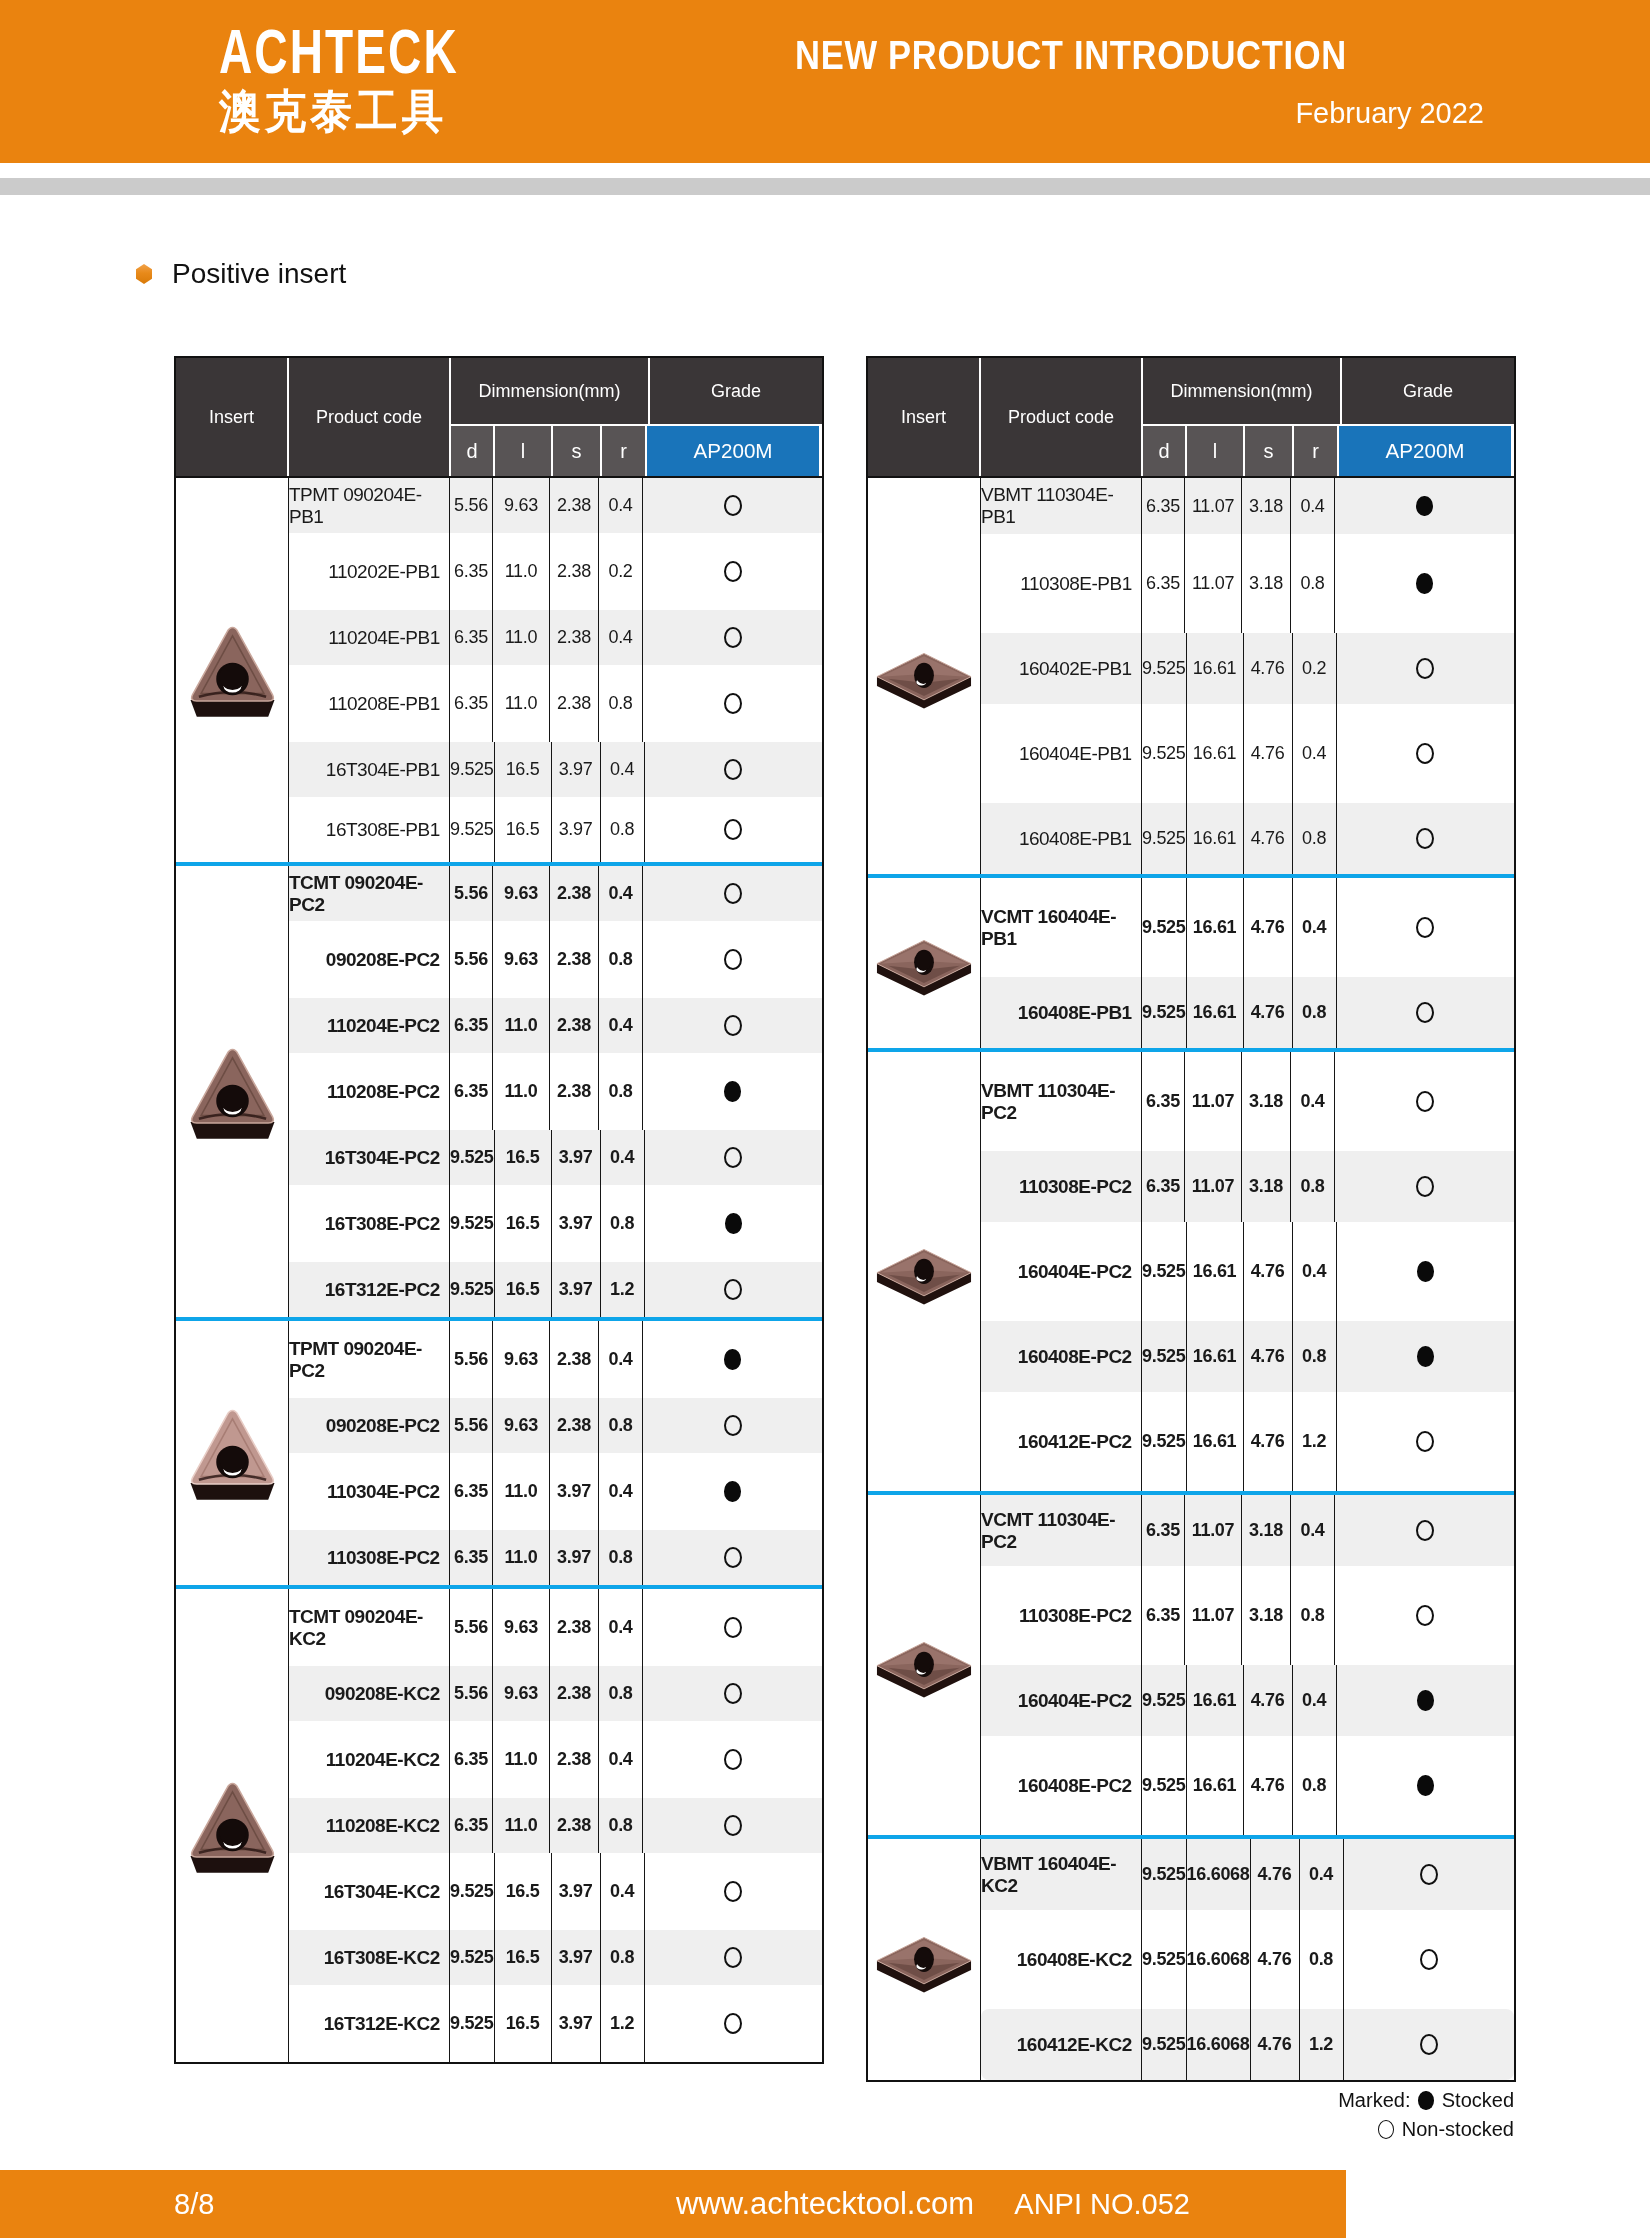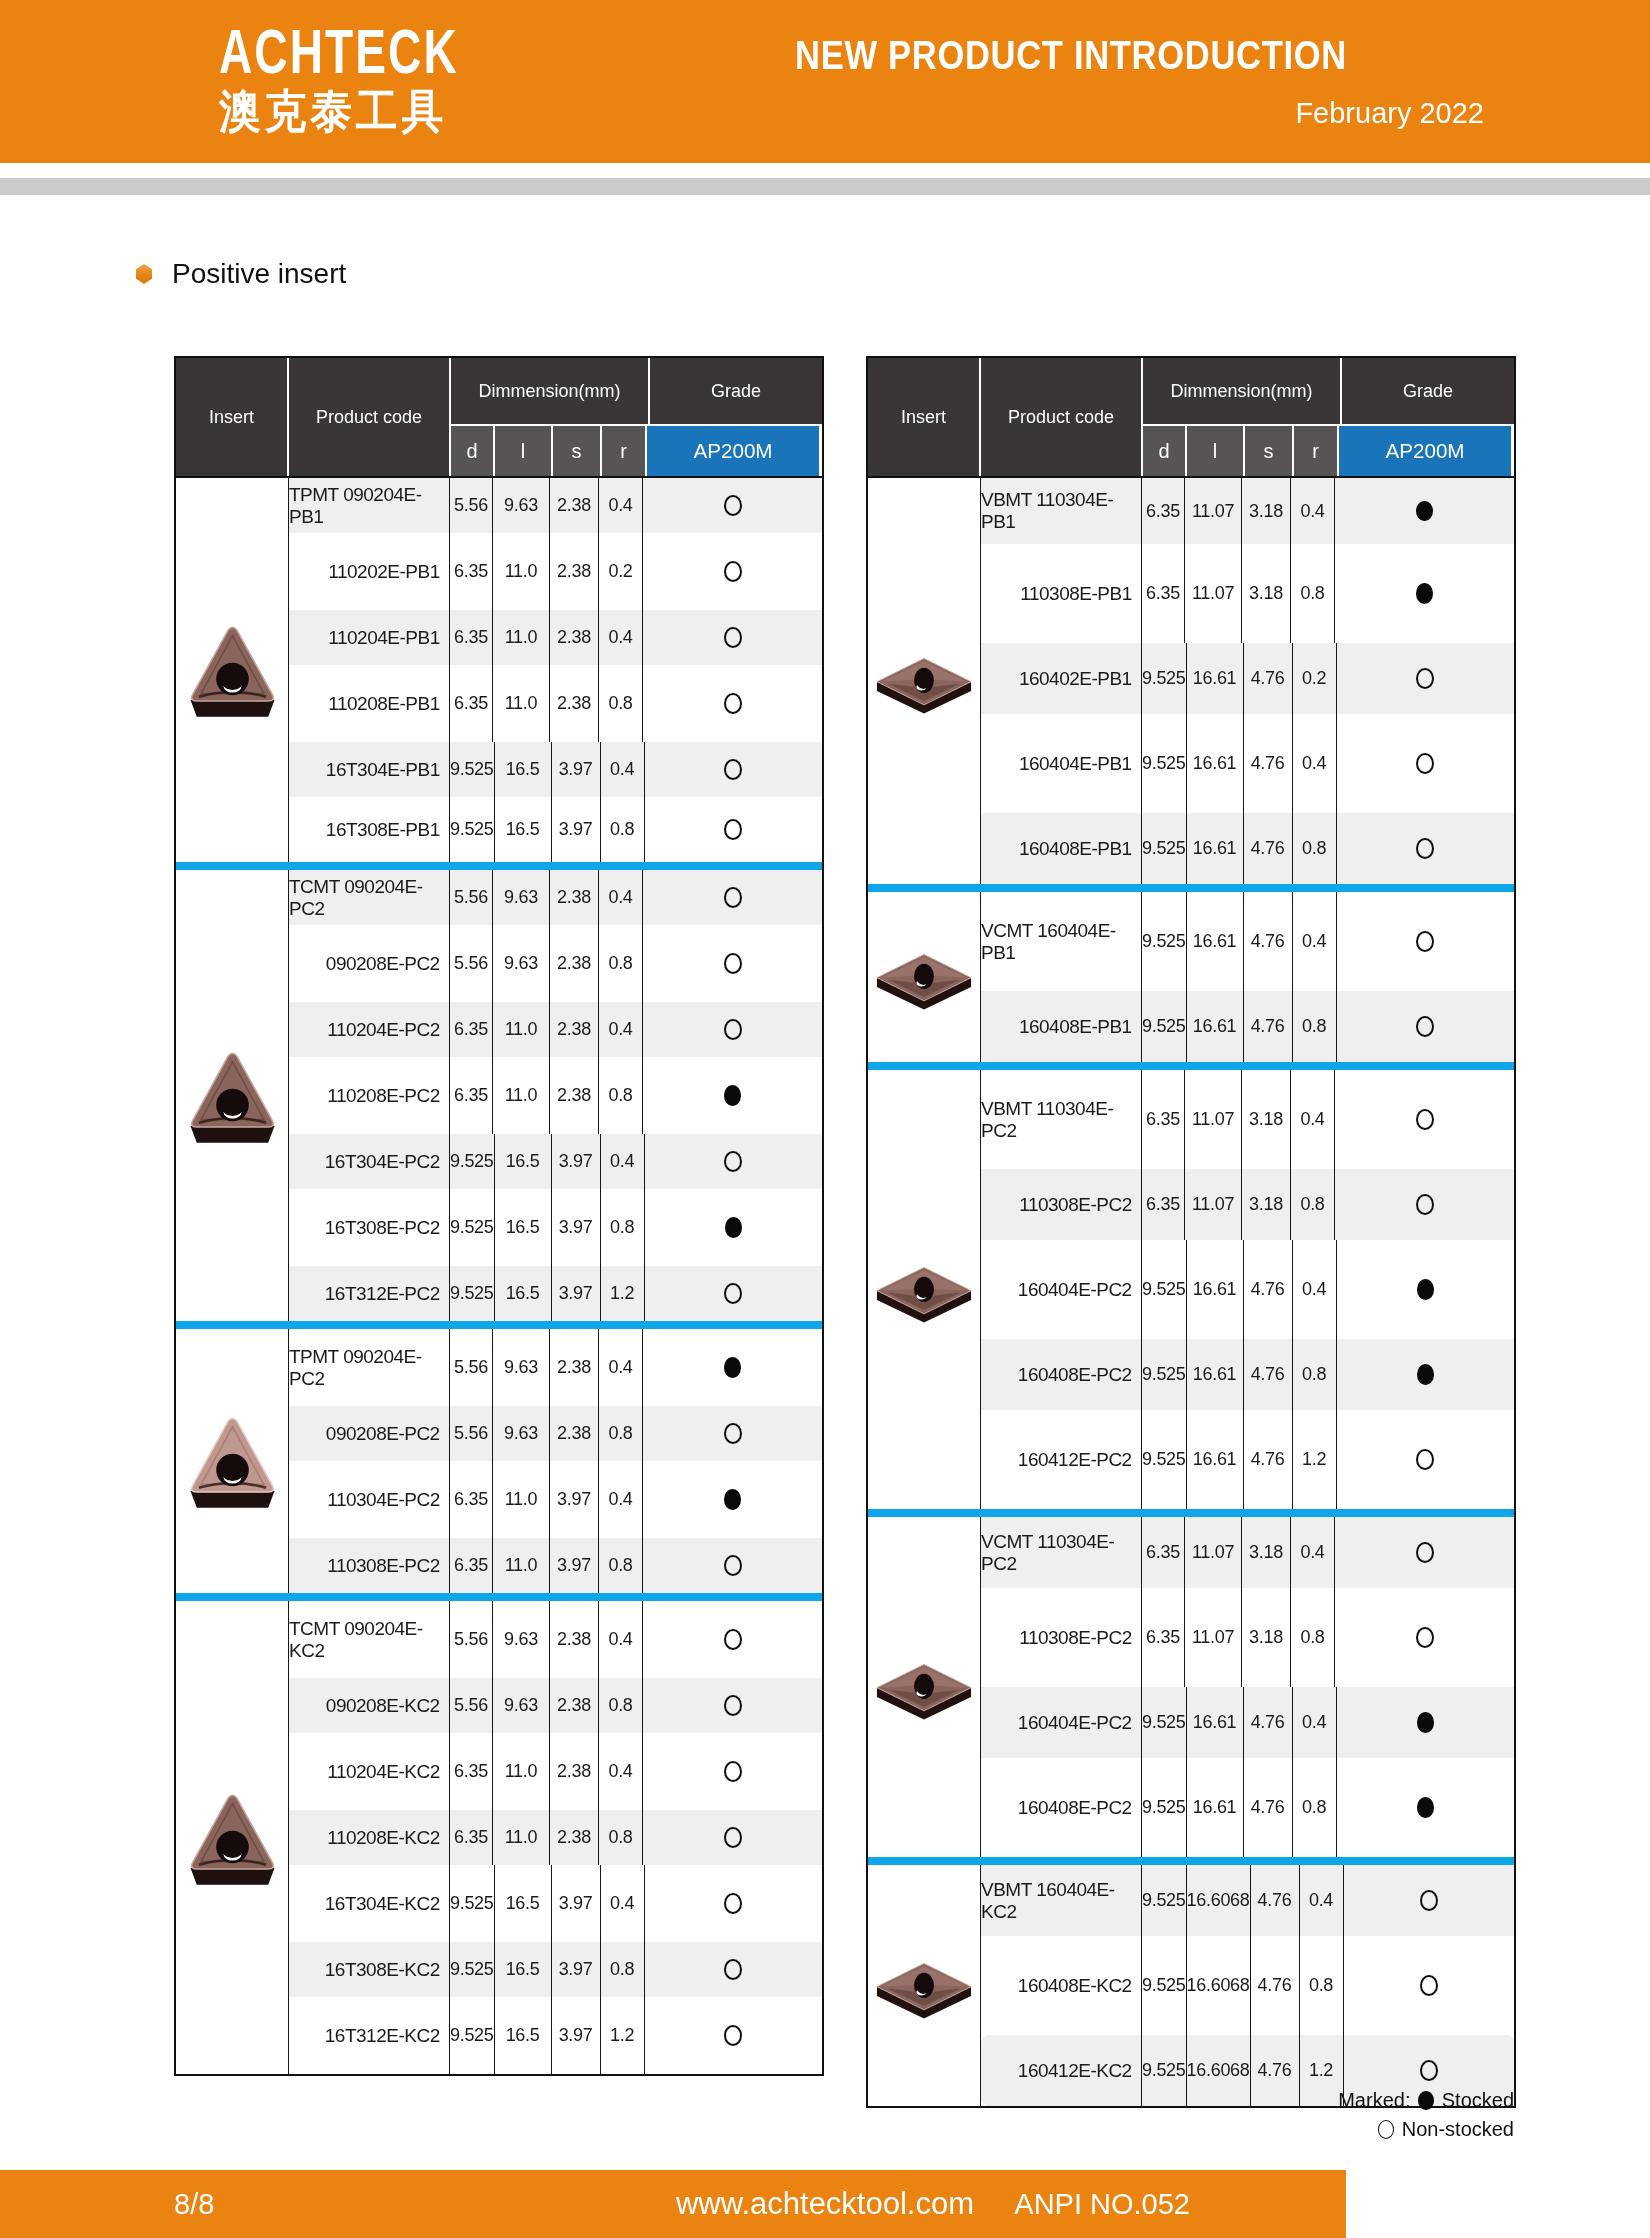--- a/index.html
+++ b/index.html
@@ -35,21 +35,21 @@
   .dg-row1{display:flex;gap:2px;height:66px;}
   .dim-h{flex:1;}
   .grade-h{flex:0 0 172px;}
   .dg-row2{display:flex;gap:2px;flex:1;}
   .sub{background:#585455;font-size:20px;}
   .d-h{flex:0 0 42px;}.l-h{flex:0 0 56px;}.s-h{flex:0 0 47px;}.r-h{flex:0 0 43px;}
   .ap{flex:0 0 172px;background:#1974BA;color:#fff;font-size:20.6px;}
 
   .tbody{border-top:2px solid #111;}
   .section{display:flex;}
-  .sec-border{border-top:8px solid #0ea5e9;}
+  .sec-border{border-top:4px solid #0ea5e9;font-weight:bold;}
   .insert-cell{flex:0 0 112px;border-right:1.3px solid #161616;display:flex;align-items:center;justify-content:center;background:#fff;}
   .rows{flex:1;display:flex;flex-direction:column;}
   .trow{display:flex;}
   .trow.gray{background:#EFEFEF;}
   .trow.white{background:#FFFFFF;}
   .cell{display:flex;align-items:center;justify-content:center;box-sizing:border-box;
         border-right:1.3px solid #161616;font-size:18px;letter-spacing:-0.3px;}
   .c-code{flex:0 0 161px;justify-content:flex-end;padding-right:9.3px;font-size:19px;letter-spacing:-0.5px;}
   .c-d{flex:0 0 43px;}
   .c-l{flex:0 0 57px;}
@@ -442,21 +442,21 @@
               <path d="M18 104 L160 172 L302 104 L302 132 L160 200 L18 132 Z" fill="#20110e"></path>
               <path d="M18 104 L160 34 L302 104 L160 174 Z" fill="#8a655d" stroke="#c9a79c" stroke-width="3"></path>
               <path d="M30 104 L160 42 L290 104 L160 96 Z" fill="#a57f76" opacity="0.55"></path>
               <path d="M52 110 L160 162 L268 110 L160 122 Z" fill="#5e4038" opacity="0.6"></path>
               <ellipse cx="160" cy="100" rx="30" ry="38" fill="#140b0a"></ellipse>
               <ellipse cx="152" cy="120" rx="15" ry="11" fill="#ffffff"></ellipse>
               <ellipse cx="158" cy="96" rx="24" ry="30" fill="#140b0a"></ellipse>
             </svg>
           </div>
           <div class="rows">
-            <div class="trow gray" style="height: 66px; justify-content: center;">
+            <div class="trow gray" style="height: 56px; justify-content: center;">
               <div class="cell c-code">VBMT 110304E-PB1</div>
               <div class="cell c-d">6.35</div>
               <div class="cell c-l">11.07</div>
               <div class="cell c-s">3.18</div>
               <div class="cell c-r">0.4</div>
               <div class="cell c-grade">
                 <span class="mk filled"></span>
               </div>
             </div>
             <div class="trow white" style="height: 99px;">

